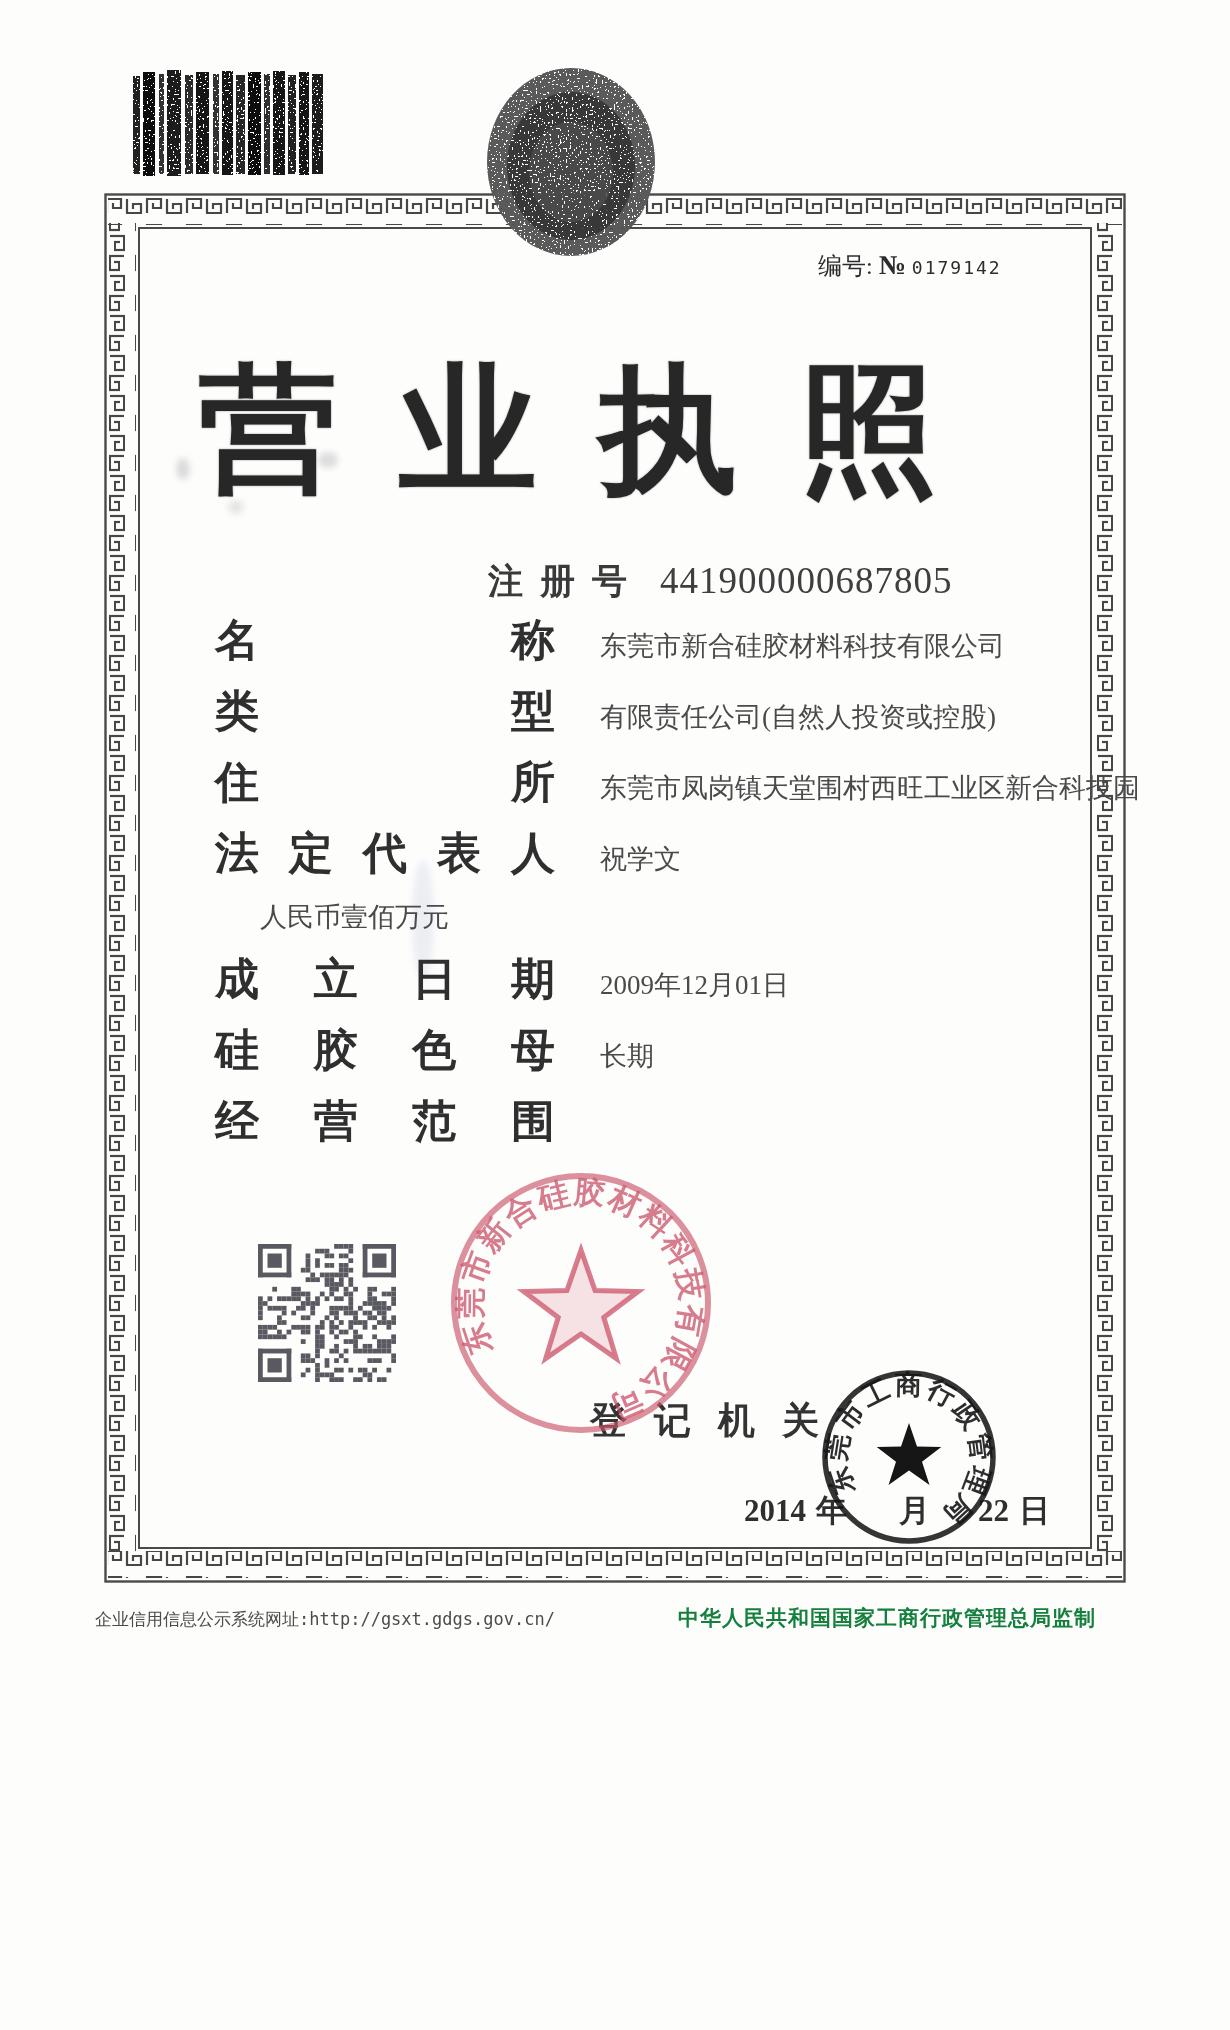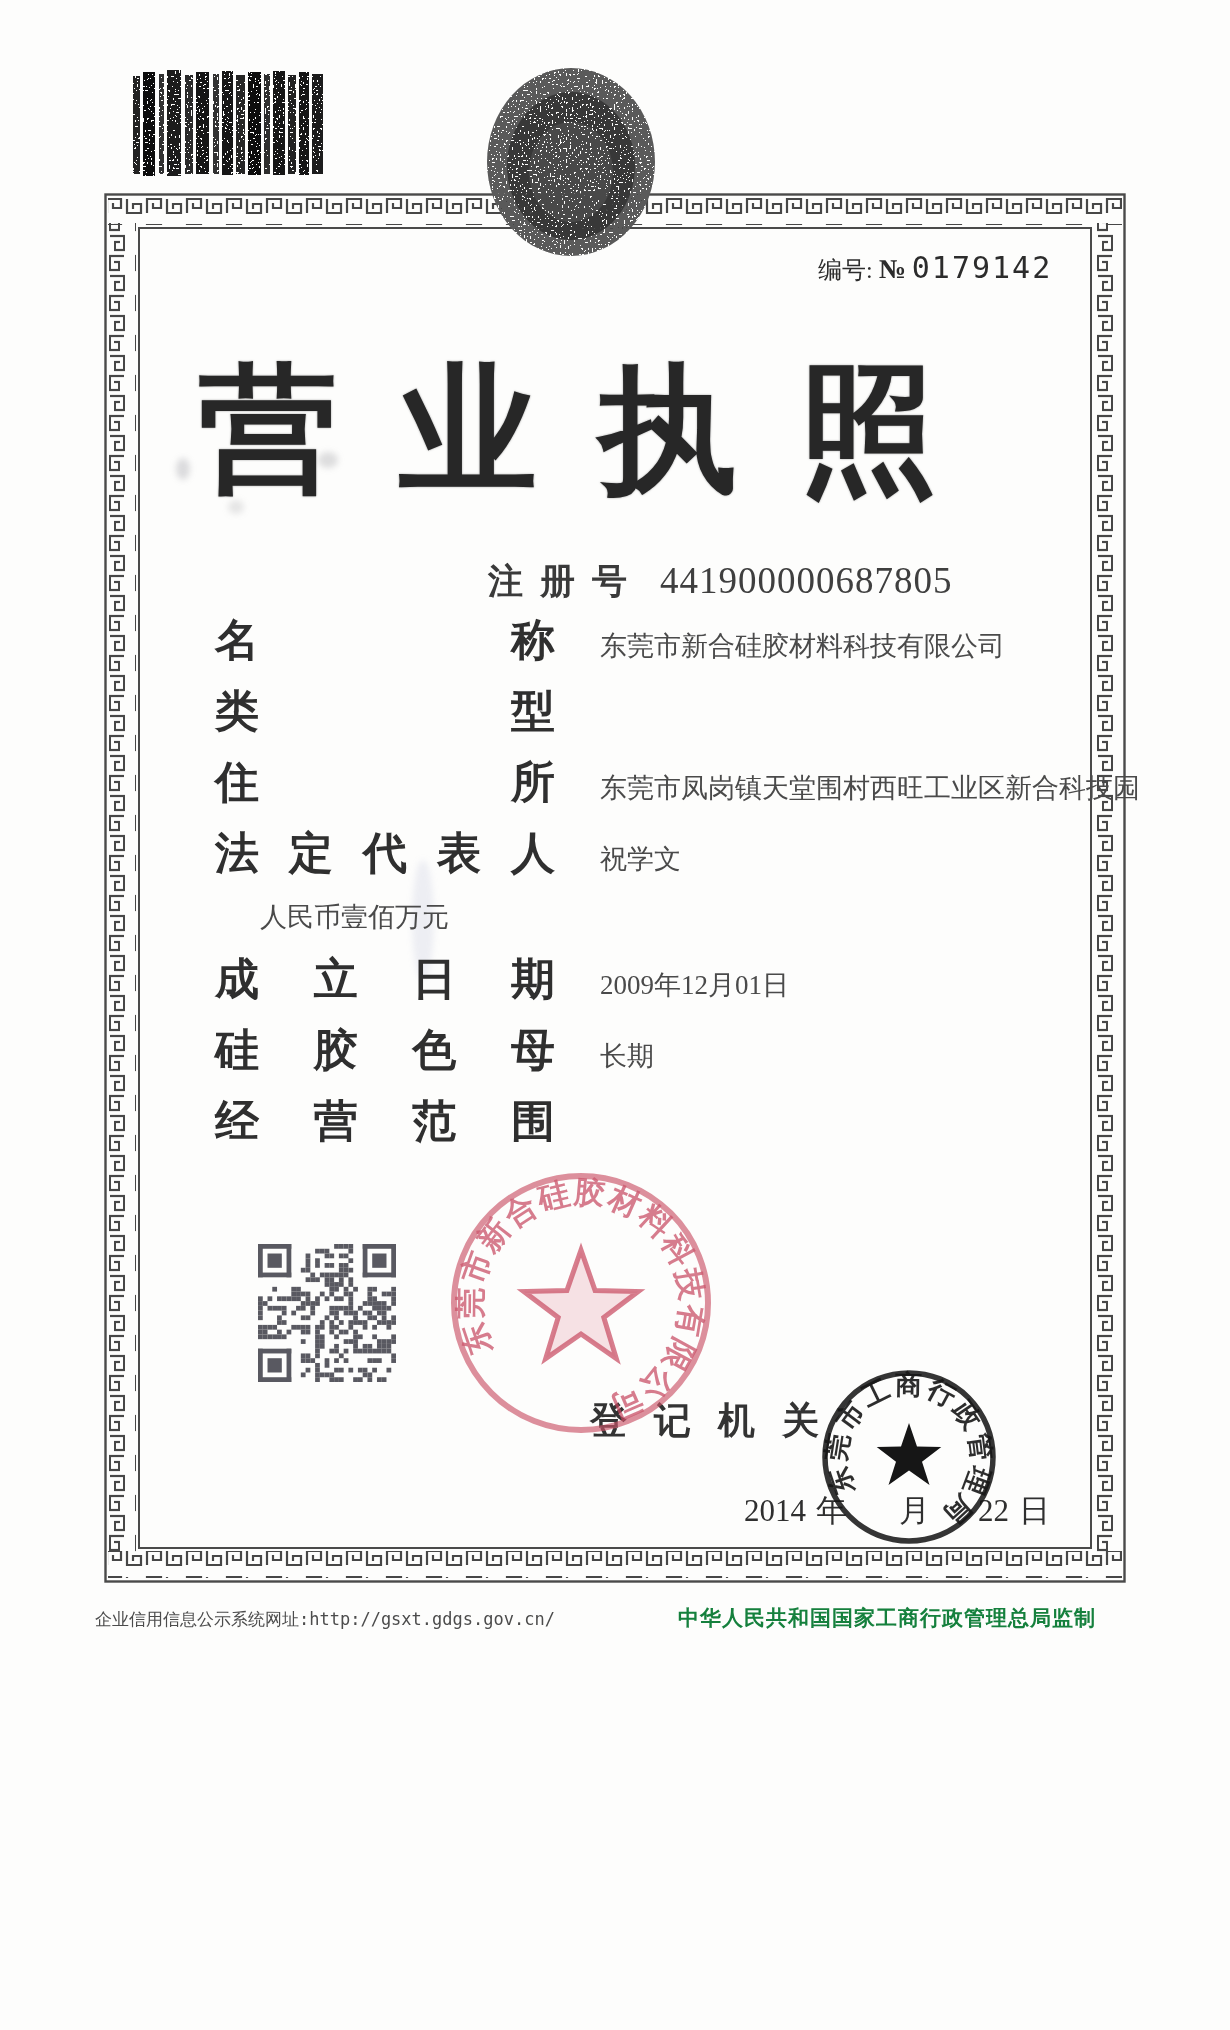--- a/index.html
+++ b/index.html
@@ -10,21 +10,21 @@
     color:#2e2e2e;
   }
   .abs{position:absolute;}
   
   #frame-svg{left:104px;top:193px;z-index:1;}
   
   #barcode{left:133px;top:70px;width:192px;height:110px;z-index:2;}
   #emblem{left:482px;top:66px;z-index:3;filter:blur(.4px);}
   #serial-line{left:818px;top:250px;z-index:4;font-size:24px;color:#2c2c2c;white-space:nowrap;}
   #serial-line .nosym{font-weight:bold;font-size:27px;font-family:"Liberation Serif",serif;}
-  #serial-line .num{font-family:"DejaVu Sans Mono",monospace;font-size:30px;letter-spacing:2px;}
+  #serial-line .num{font-family:"DejaVu Sans Mono",monospace;font-size:18px;letter-spacing:2px;}
   
   #title{
     left:50%;top:338px;transform:translateX(-52%);z-index:4;
     font-family:"Liberation Sans","DejaVu Sans",sans-serif;
     font-size:138px;font-weight:900;letter-spacing:62px;white-space:nowrap;
     color:#2b2b2b;text-shadow:0 0 2px rgba(60,60,60,.55);
     filter:blur(.3px) contrast(1.05);
   }
   
   #regno{left:488px;top:524px;z-index:4;display:flex;align-items:baseline;white-space:nowrap;margin-top:34px;}
@@ -38,21 +38,21 @@
     font-weight:600;color:#2f2f2f;
     text-align:justify;text-align-last:justify;
     font-family:"Liberation Serif","DejaVu Serif",serif;
   }
   .fvalue{margin-left:45px;font-size:27px;color:#4a4a4a;line-height:34px;}
   .fvalue.small{font-size:21.5px;line-height:29px;width:530px;color:#454545;}
   
   #qr-wrap{left:258px;top:1244px;z-index:5;opacity:.85;}
   #red-seal{left:448px;top:1170px;z-index:6;opacity:.9;}
   #registrar{left:590px;top:1396px;z-index:4;font-size:37px;font-weight:600;letter-spacing:27px;color:#333;white-space:nowrap;}
-  #issue-date{left:744px;top:1490px;z-index:4;font-size:31px;color:#2f2f2f;white-space:nowrap;}
+  #issue-date{left:744px;top:1490px;z-index:4;font-size:31px;color:#2f2f2f;white-space:nowrap;font-weight:bold;}
   #issue-date span{margin-right:10px;}
   #issue-date .gap1{margin-left:42px;}
   #issue-date .gap2{margin-left:38px;}
   #black-seal{left:820px;top:1366px;z-index:6;}
   
   #footer-left{left:95px;top:1608px;z-index:4;font-size:17px;color:#4c4c4c;font-family:"DejaVu Sans Mono",monospace;letter-spacing:0px;}
   #footer-right{left:678px;top:1604px;z-index:4;font-size:21px;color:#15803d;font-weight:600;letter-spacing:1px;}
   
   .smudge{position:absolute;border-radius:50%;filter:blur(3px);z-index:2;}
 </style>
@@ -133,20 +133,21 @@
   <span class="val">441900000687805</span>
 </div>
 
 <div id="fields" class="abs">
   <div class="frow">
     <span class="flabel">名称</span>
     <span class="fvalue">东莞市新合硅胶材料科技有限公司</span>
   </div>
   <div class="frow">
     <span class="flabel">类型</span>
+    <span class="fvalue">有限责任公司(自然人投资或控股)</span>
   </div>
   <div class="frow">
     <span class="flabel">住所</span>
     <span class="fvalue">东莞市凤岗镇天堂围村西旺工业区新合科技园</span>
   </div>
   <div class="frow">
     <span class="flabel">法定代表人</span>
     <span class="fvalue">祝学文</span>
   </div>
   <div class="frow">

